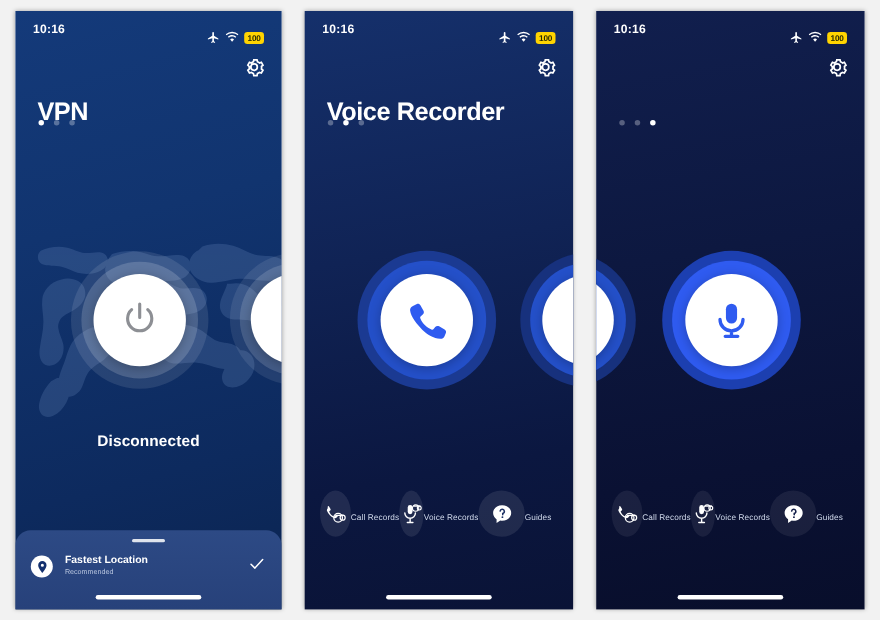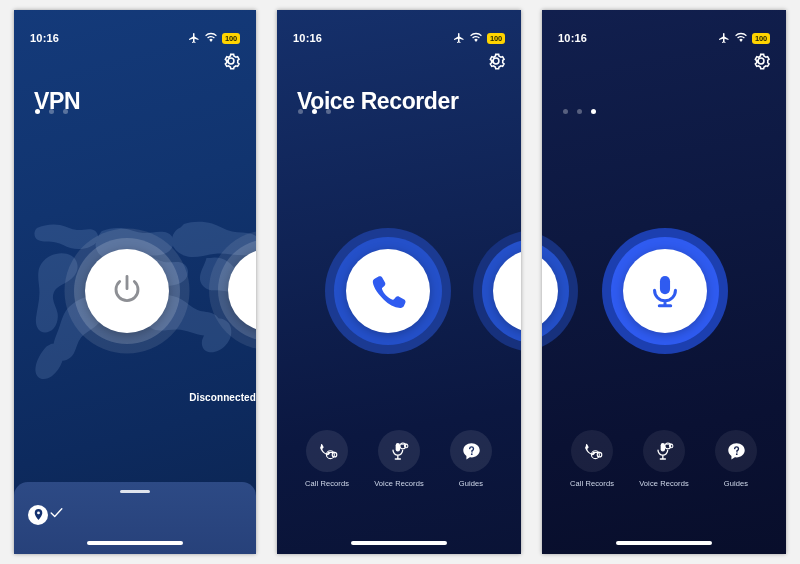--- a/index.html
+++ b/index.html
@@ -9,21 +9,21 @@
 
   .phone{
     position:absolute;top:10px;height:544px;overflow:hidden;
     box-shadow:0 0 4px rgba(0,0,0,.35);
   }
   #phone-vpn{left:14px;width:242px;background:linear-gradient(165deg,#143a7a 0%,#11346f 35%,#0d2a5e 75%,#0b2450 100%);}
   #phone-call{left:277px;width:244px;background:linear-gradient(170deg,#15306b 0%,#102355 40%,#0b1740 75%,#0a1336 100%);}
   #phone-memo{left:542px;width:244px;background:linear-gradient(170deg,#111f4e 0%,#0d1840 40%,#0a1133 75%,#080e2b 100%);}
 
   
-  .statusbar{position:absolute;top:0;left:0;right:0;height:34px;display:flex;align-items:flex-end;
+  .statusbar{position:absolute;top:0;left:0;right:0;height:34px;display:flex;align-items:center;
              justify-content:space-between;padding:0 16px;box-sizing:border-box;}
   .clock{color:#fff;font-size:11px;font-weight:bold;letter-spacing:.2px;}
   .status-icons{display:flex;align-items:center;gap:5px;margin-top:14px;}
   .ic{display:block;}
   .batt{background:#ffd400;color:#2b2b00;font-size:7.5px;font-weight:bold;border-radius:3px;
         padding:1px 3px 1px 3px;line-height:9px;letter-spacing:-.2px;}
 
   
   .gear-wrap{position:absolute;top:40px;right:14px;width:22px;height:22px;cursor:pointer;}
 
@@ -74,27 +74,27 @@
   #memo-btn .r2{width:108px;height:108px;background:#2f5bf0;}
   #memo-btn .core{width:84px;height:84px;}
 
   
   #memo-peek{left:-86px;top:220px;width:122px;height:122px;}
   #memo-peek .r1{width:122px;height:122px;background:#17317d;}
   #memo-peek .r2{width:104px;height:104px;background:#2450c9;}
   #memo-peek .core{width:82px;height:82px;}
 
   
-  .state-label{position:absolute;top:382px;left:0;right:0;text-align:right;color:#ffffff;
-               font-size:10px;font-weight:bold;letter-spacing:.1px;}
+  .state-label{position:absolute;top:382px;left:0;right:0;text-align:center;color:#ffffff;
+               font-size:14px;font-weight:bold;letter-spacing:.1px;}
 
   
   .shortcuts{position:absolute;bottom:66px;left:0;right:0;display:flex;justify-content:space-around;
              padding:0 14px;box-sizing:border-box;}
-  .sc{display:flex;flex-direction:column;align-items:center;cursor:pointer;width:72px;}
+  .sc{display:flex;flex-direction:row;align-items:center;cursor:pointer;width:72px;}
   .sc-circle{width:42px;height:42px;border-radius:50%;background:rgba(255,255,255,.09);
              display:flex;align-items:center;justify-content:center;}
   #phone-memo .sc-circle{background:rgba(255,255,255,.07);}
   .sc-label{margin-top:7px;color:#cfd8ea;font-size:7.5px;letter-spacing:.1px;white-space:nowrap;}
 
   
   .sheet{position:absolute;left:0;right:0;bottom:0;height:72px;border-radius:14px 14px 0 0;
          background:linear-gradient(180deg,#2d4a85 0%,#27417a 100%);}
   .grabber{position:absolute;top:8px;left:50%;transform:translateX(-50%);width:30px;height:3px;
            border-radius:2px;background:rgba(255,255,255,.85);}
@@ -179,20 +179,24 @@
     <div class="state-label">Disconnected</div>
 
     <div class="sheet">
       <div class="grabber"></div>
       <div class="sheet-row">
         <span class="pin">
           <svg width="13" height="13" viewBox="0 0 24 24">
             <path fill="#13306e" d="M12 2a7 7 0 0 0-7 7c0 5.2 7 13 7 13s7-7.8 7-13a7 7 0 0 0-7-7zm0 9.6A2.6 2.6 0 1 1 12 6.4a2.6 2.6 0 0 1 0 5.2z"></path>
           </svg>
         </span>
+        <span class="sheet-text">
+          <span class="sheet-title" style="display:block">Fastest Location</span>
+          <span class="sheet-sub" style="display:block">Recommended</span>
+        </span>
         <span class="check">
           <svg width="17" height="17" viewBox="0 0 24 24">
             <path fill="none" stroke="#fff" stroke-width="1.9" stroke-linecap="round" stroke-linejoin="round" d="M4.5 12.6l5 5 10-11"></path>
           </svg>
         </span>
       </div>
       <div class="home-ind"></div>
     </div>
   </div>
 

